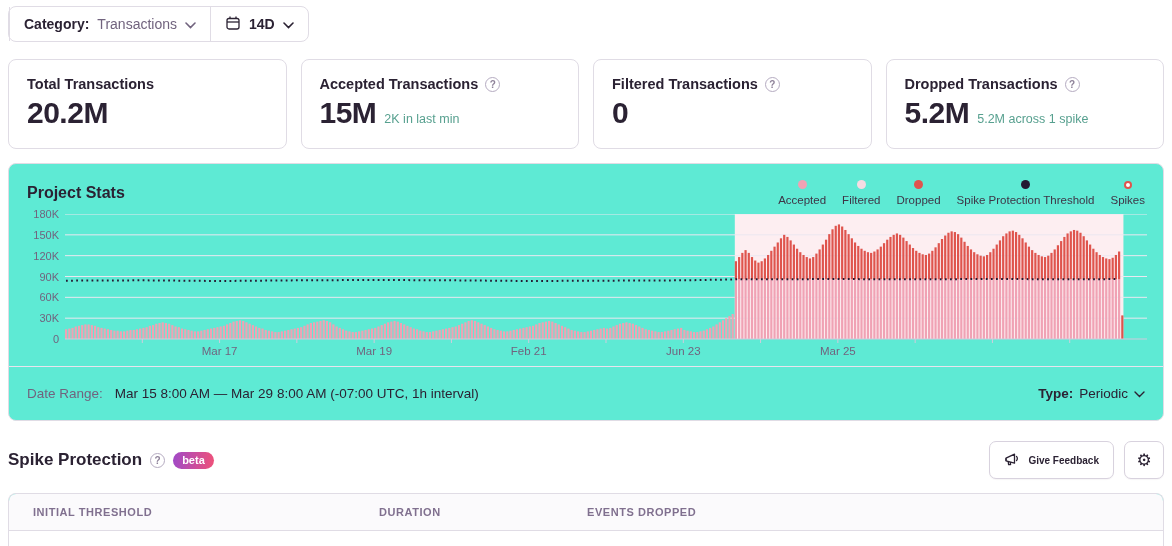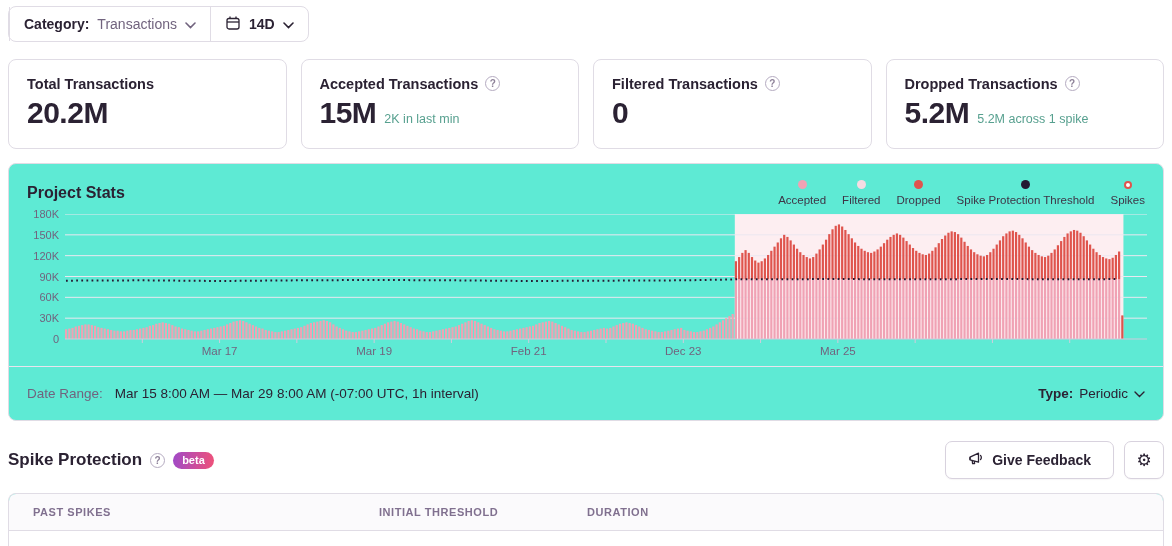--- a/index.html
+++ b/index.html
@@ -12,21 +12,21 @@
   .topbar .seg { display:flex; align-items:center; gap:8px; padding:0 14px; background:none; border:none; cursor:pointer; font-size:14px; color:#2b2233; font-family:inherit; }
   .topbar .vdiv { width:1px; background:#e0dce5; margin:0; }
   .proj-icon { width:22px; height:22px; border-radius:5px; background:#5fc8da; display:flex; align-items:center; justify-content:center; }
   .bold { font-weight:700; }
   .muted { color:#71637e; }
   .chev { display:inline-block; }
 
   
   .cards { display:grid; grid-template-columns:repeat(4,1fr); gap:14px; margin:14px 0; }
   .card { border:1px solid #e0dce5; border-radius:8px; background:#fff; padding:16px 18px 14px; height:90px; }
-  .card-title-row { display:flex; align-items:flex-start; gap:7px; font-size:14.5px; font-weight:700; }
+  .card-title-row { display:flex; align-items:center; gap:7px; font-size:14.5px; font-weight:700; }
   .card-value-row { display:flex; align-items:baseline; gap:8px; margin-top:4px; }
   .card-value { font-size:30px; font-weight:600; letter-spacing:-0.5px; }
   .card-sub { font-size:12.5px; color:#57a08f; font-weight:400; }
   .help { width:15px; height:15px; border:1px solid #b5abc1; border-radius:50%; color:#8e8299; font-size:10px; font-weight:700;
     display:inline-flex; align-items:center; justify-content:center; cursor:pointer; background:#fff; }
 
   
   .panel { border:1px solid #e0dce5; border-radius:8px; background:#5eead4; }
   .chart-panel { padding:0; }
   .chart-head { display:flex; align-items:center; justify-content:space-between; padding:16px 18px 4px 18px; }
@@ -49,22 +49,22 @@
   .footer-label { color:#71637e; }
   .type-btn { display:flex; align-items:center; gap:6px; background:none; border:none; cursor:pointer; font-size:13.5px; font-family:inherit; color:#2b2233; }
 
   
   .section-head { display:flex; align-items:center; justify-content:space-between; margin:20px 0 14px; }
   .section-left { display:flex; align-items:center; gap:8px; }
   .section-title { font-size:17px; font-weight:700; }
   .beta-badge { background:linear-gradient(95deg,#a04ac8 0%,#ef5179 100%); color:#fff; font-size:11px; font-weight:700;
     border-radius:20px; padding:2px 9px 3px; }
   .actions { display:flex; align-items:center; gap:10px; }
-  .btn { display:flex; align-items:center; gap:8px; height:38px; padding:0 22px; border:1px solid #d8d2de; border-radius:7px;
-    background:#fff; font-size:14px; font-weight:600; font-family:inherit; color:#2b2233; cursor:pointer; box-shadow:0 1px 1px rgba(43,34,51,.04); }
+  .btn { display:flex; align-items:center; gap:8px; height:38px; padding:0 14px; border:1px solid #d8d2de; border-radius:7px;
+    background:#fff; font-size:10px; font-weight:600; font-family:inherit; color:#2b2233; cursor:pointer; box-shadow:0 1px 1px rgba(43,34,51,.04); }
   .btn.icon-only { width:40px; justify-content:center; padding:0; font-size:17px; }
 
   
   .table-panel { border-radius:8px 8px 0 0; border-bottom:none; overflow:hidden; }
   .thead { display:grid; grid-template-columns:346px 208px 148px 1fr; background:#fbfafc; border-bottom:1px solid #e0dce5;
     padding:0 24px; height:37px; align-items:center; }
   .th { font-size:11px; font-weight:700; letter-spacing:.05em; color:#80708f; }
   .trow { height:16px; background:#fff; }
 </style>
 </head>
@@ -654,21 +654,21 @@
             <line x1="786.4285714285714" y1="125" x2="786.4285714285714" y2="129" stroke="#d2cadd" stroke-width="1"></line>
             <line x1="865.0714285714286" y1="125" x2="865.0714285714286" y2="129" stroke="#d2cadd" stroke-width="1"></line>
             <line x1="943.7142857142858" y1="125" x2="943.7142857142858" y2="129" stroke="#d2cadd" stroke-width="1"></line>
             <line x1="1022.3571428571429" y1="125" x2="1022.3571428571429" y2="129" stroke="#d2cadd" stroke-width="1"></line>
           </svg>
       </div>
       <div class="xlabels" id="xlabels">
           <div style="left: 14.2857%;">Mar 17</div>
           <div style="left: 28.5714%;">Mar 19</div>
           <div style="left: 42.8571%;">Feb 21</div>
-          <div style="left: 57.1429%;">Dec 23</div>
+          <div style="left: 57.1429%;">Jun 23</div>
           <div style="left: 71.4286%;">Mar 25</div>
         </div>
     </div>
 
     <div class="chart-footer">
       <div class="footer-left">
         <span class="footer-label">Date Range:</span>
         <span>Mar 15 8:00 AM — Mar 29 8:00 AM (-07:00 UTC, 1h interval)</span>
       </div>
       <button class="type-btn">
@@ -704,20 +704,20 @@
       </button>
       <button class="btn icon-only">
         <span>⚙</span>
       </button>
     </div>
   </div>
 
   
   <div class="panel table-panel">
     <div class="thead">
-      <div class="th">PAST SPIKES</div>
       <div class="th">INITIAL THRESHOLD</div>
       <div class="th">DURATION</div>
+      <div class="th">EVENTS DROPPED</div>
     </div>
     <div class="trow"></div>
   </div>
 
 </div>
 
 </body></html>

